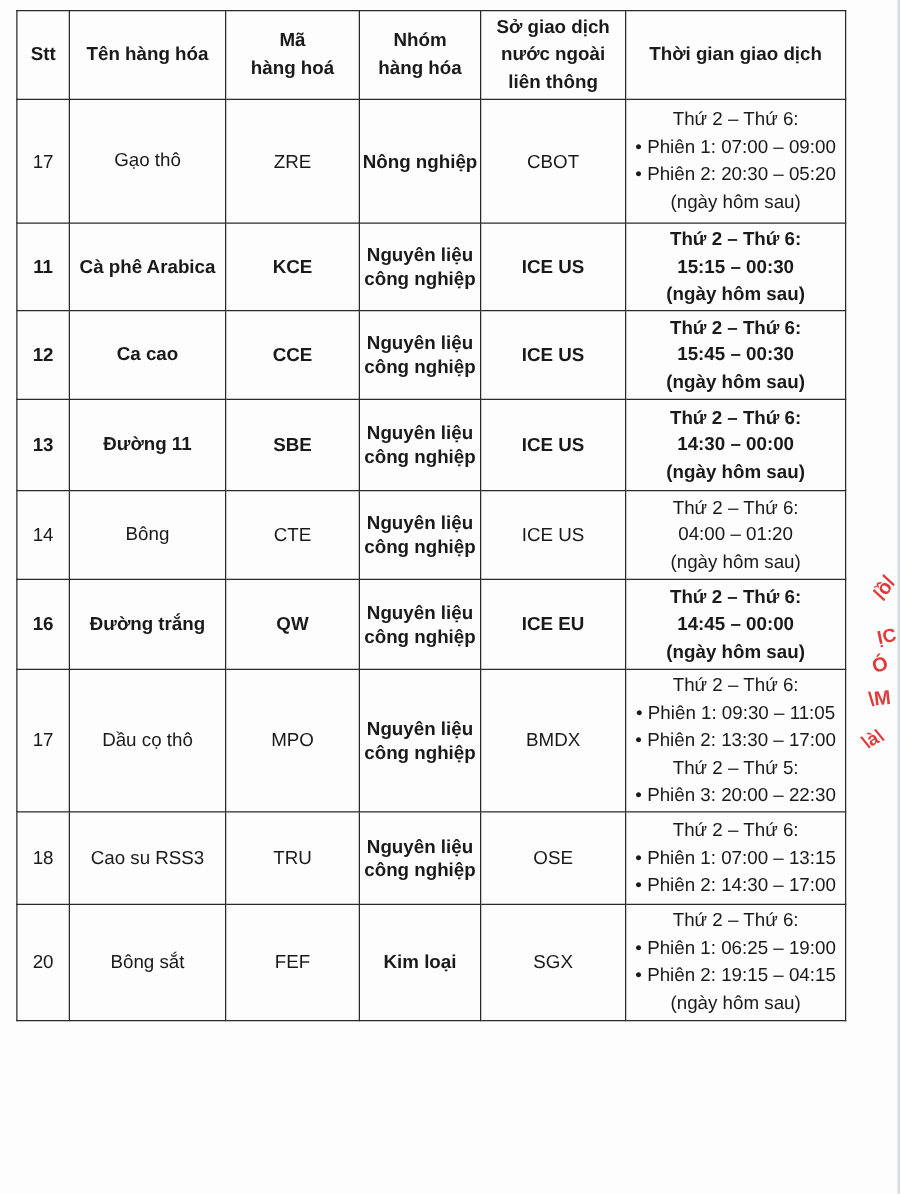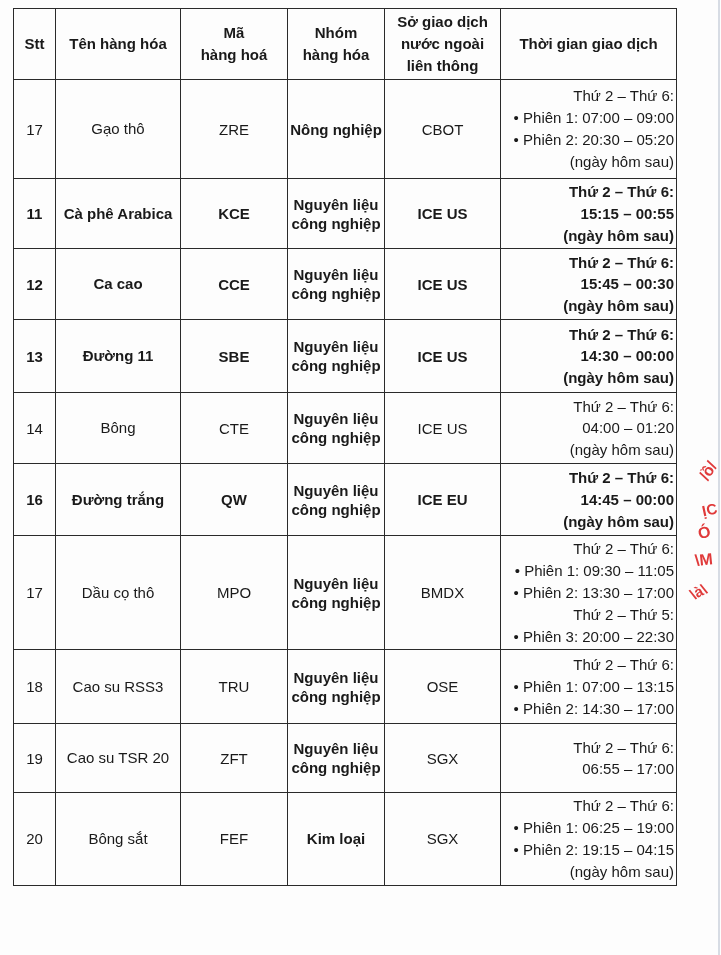--- a/index.html
+++ b/index.html
@@ -28,21 +28,21 @@
     font-weight: normal;
     padding: 2px 2px;
     color: #1a1a1a;
   }
   .doc tr.hdr th { font-weight: bold; }
   .doc tr.b td { font-weight: bold; }
 
   .hl { line-height: 22px; }   
   .nl { line-height: 20px; }   
   .gl { line-height: 19px; font-weight: bold; }   
-  .tl { line-height: 21.8px; text-align: right; } 
+  .tl { line-height: 21.8px; } 
 
   .stamp-frag {
     position: absolute;
     color: #e03a3a;
     font-weight: bold;
     white-space: nowrap;
     pointer-events: none;
   }
   .frag-0 { left: 699px; top: 462px; font-size: 16px; transform: rotate(-58deg); }
   .frag-1 { left: 702px; top: 501px; font-size: 15px; transform: rotate(-12deg); }
@@ -122,21 +122,21 @@
             <div class="nl">Cà phê Arabica</div>
           </td>
       <td>KCE</td>
       <td>
             <div class="gl">Nguyên liệu</div>
             <div class="gl">công nghiệp</div>
           </td>
       <td>ICE US</td>
       <td>
             <div class="tl">Thứ 2 – Thứ 6:</div>
-            <div class="tl">15:15 – 00:55</div>
+            <div class="tl">15:15 – 00:30</div>
             <div class="tl">(ngày hôm sau)</div>
           </td>
     </tr>
 
     <tr class="b" style="height:71px">
       <td>12</td>
       <td>
             <div class="nl">Ca cao</div>
           </td>
       <td>CCE</td>
@@ -238,36 +238,20 @@
             <div class="gl">công nghiệp</div>
           </td>
       <td>OSE</td>
       <td>
             <div class="tl">Thứ 2 – Thứ 6:</div>
             <div class="tl">• Phiên 1: 07:00 – 13:15</div>
             <div class="tl">• Phiên 2: 14:30 – 17:00</div>
           </td>
     </tr>
 
-    <tr style="height:69px">
-      <td>19</td>
-      <td>
-            <div class="nl">Cao su TSR 20</div>
-          </td>
-      <td>ZFT</td>
-      <td>
-            <div class="gl">Nguyên liệu</div>
-            <div class="gl">công nghiệp</div>
-          </td>
-      <td>SGX</td>
-      <td>
-            <div class="tl">Thứ 2 – Thứ 6:</div>
-            <div class="tl">06:55 – 17:00</div>
-          </td>
-    </tr>
 
     <tr style="height:91px">
       <td>20</td>
       <td>
             <div class="nl">Bông sắt</div>
           </td>
       <td>FEF</td>
       <td>
             <div class="gl">Kim loại</div>
           </td>

